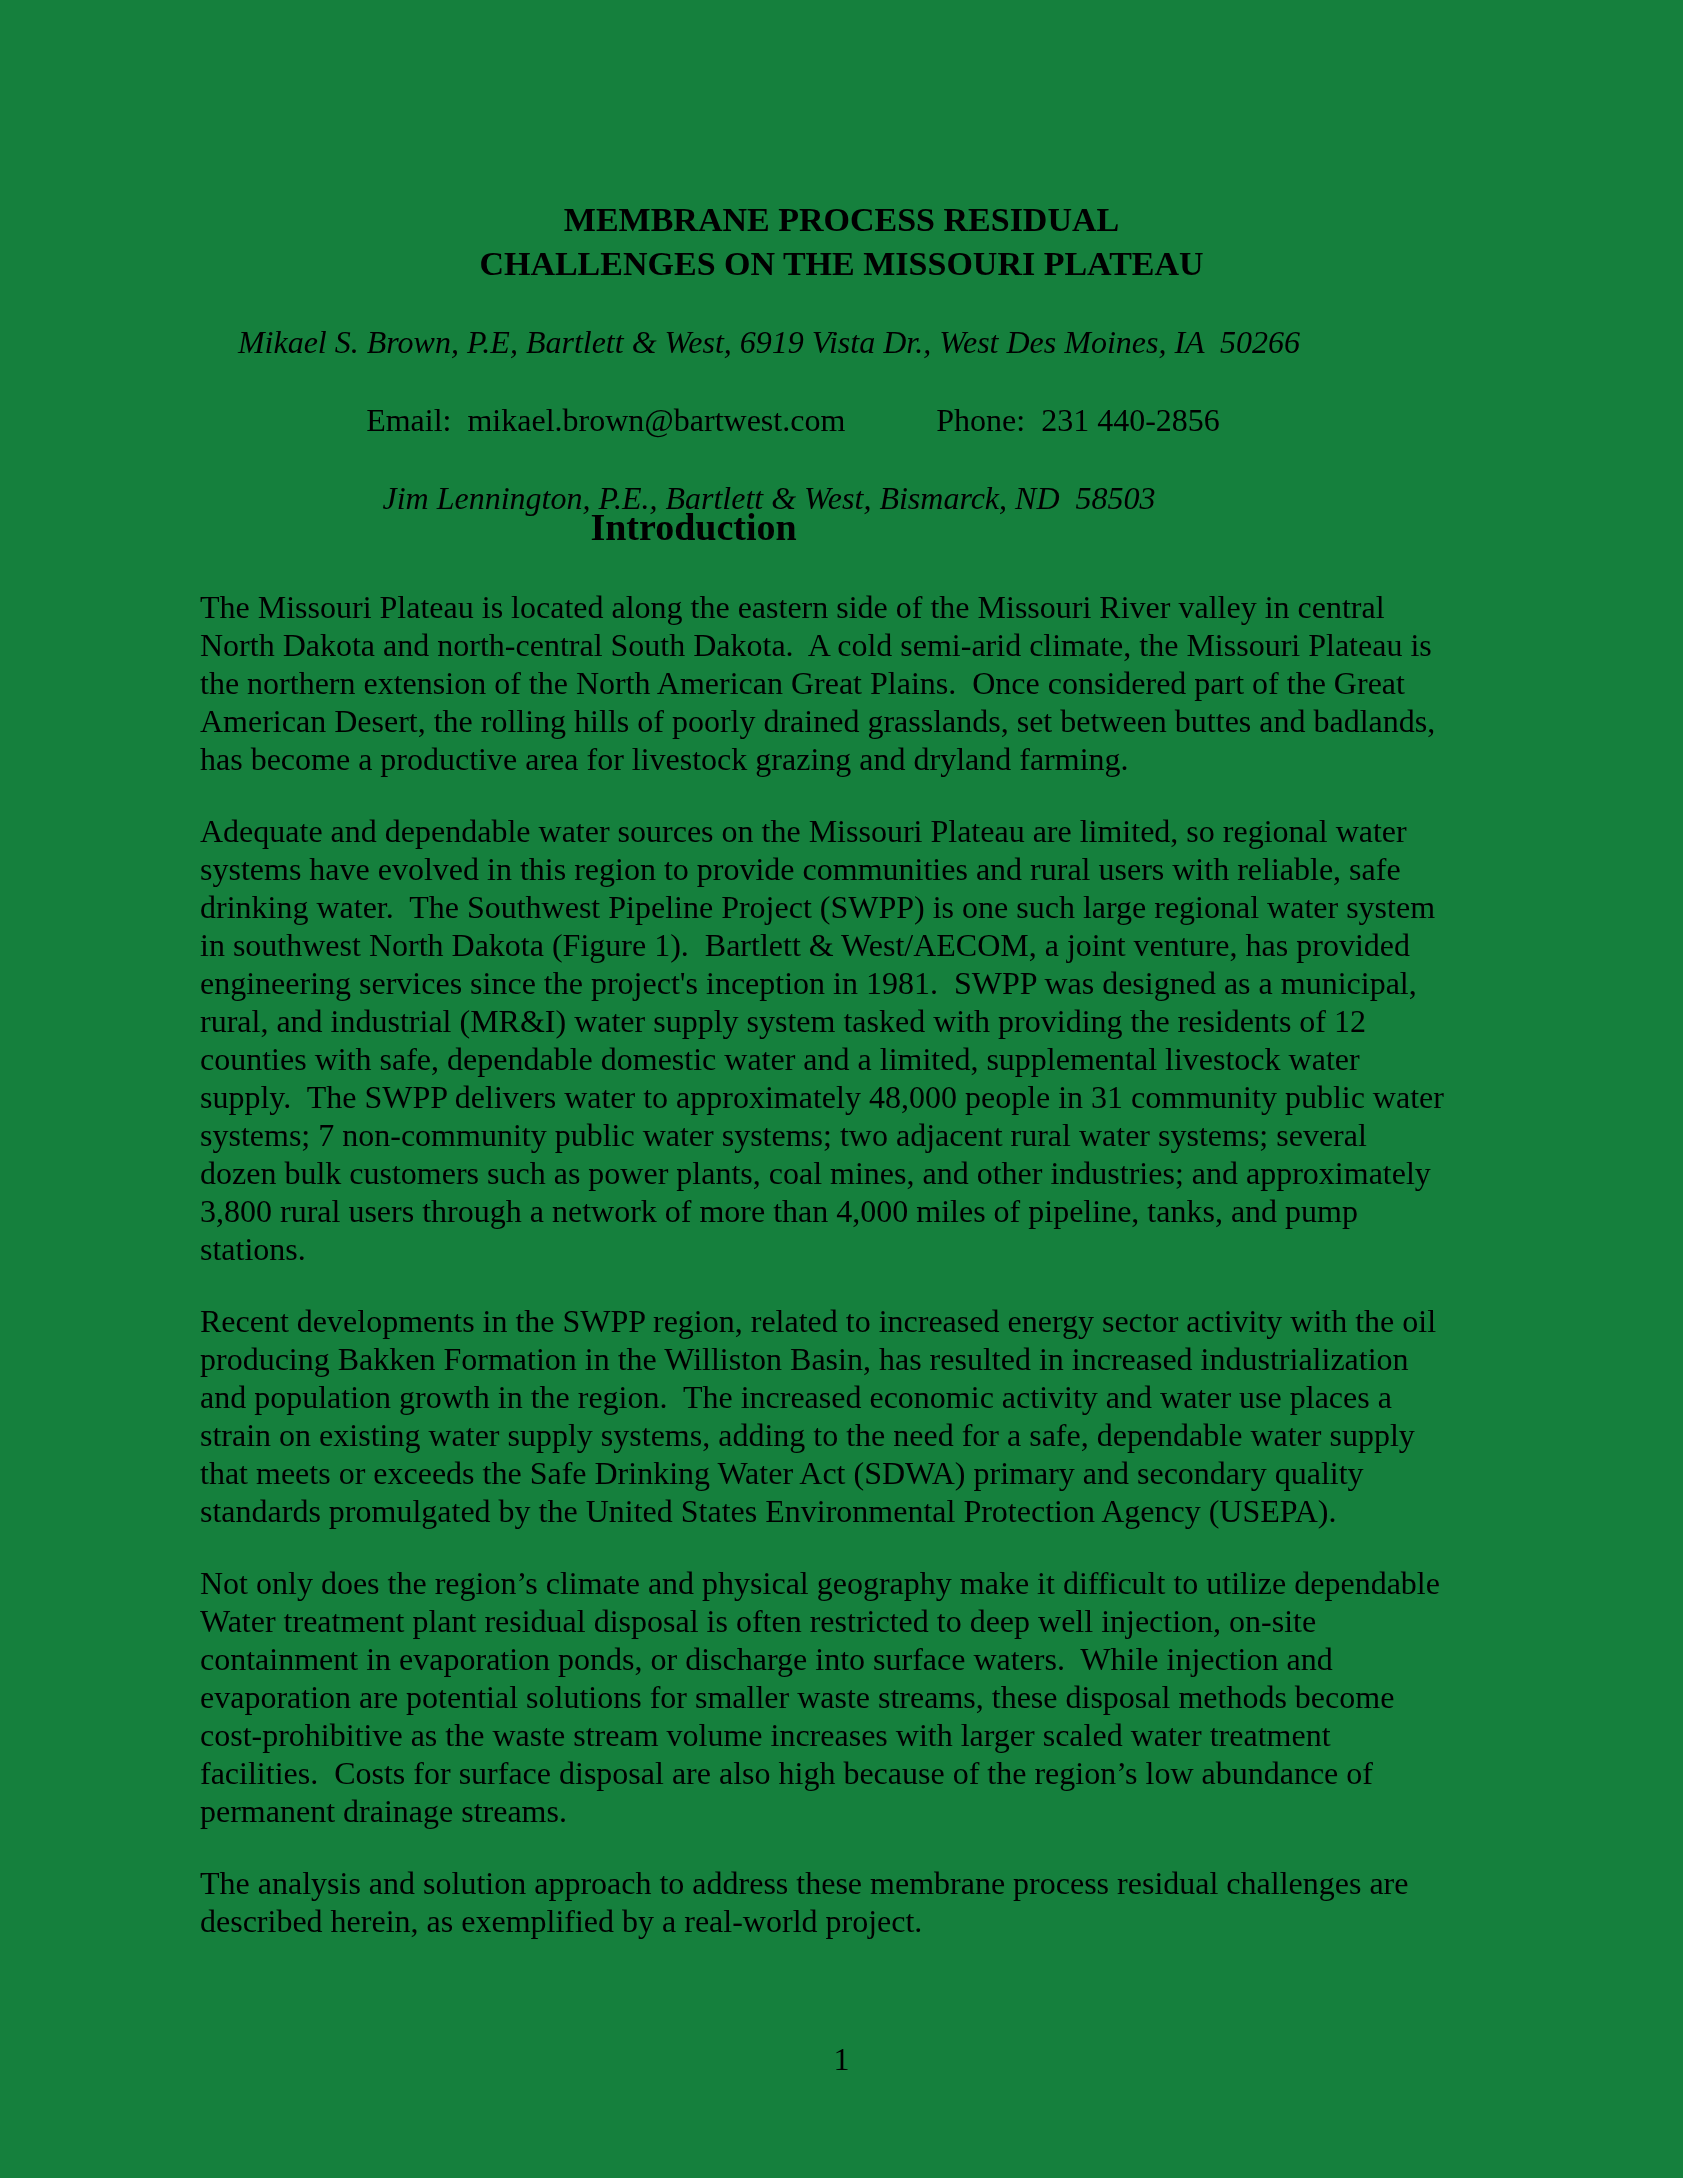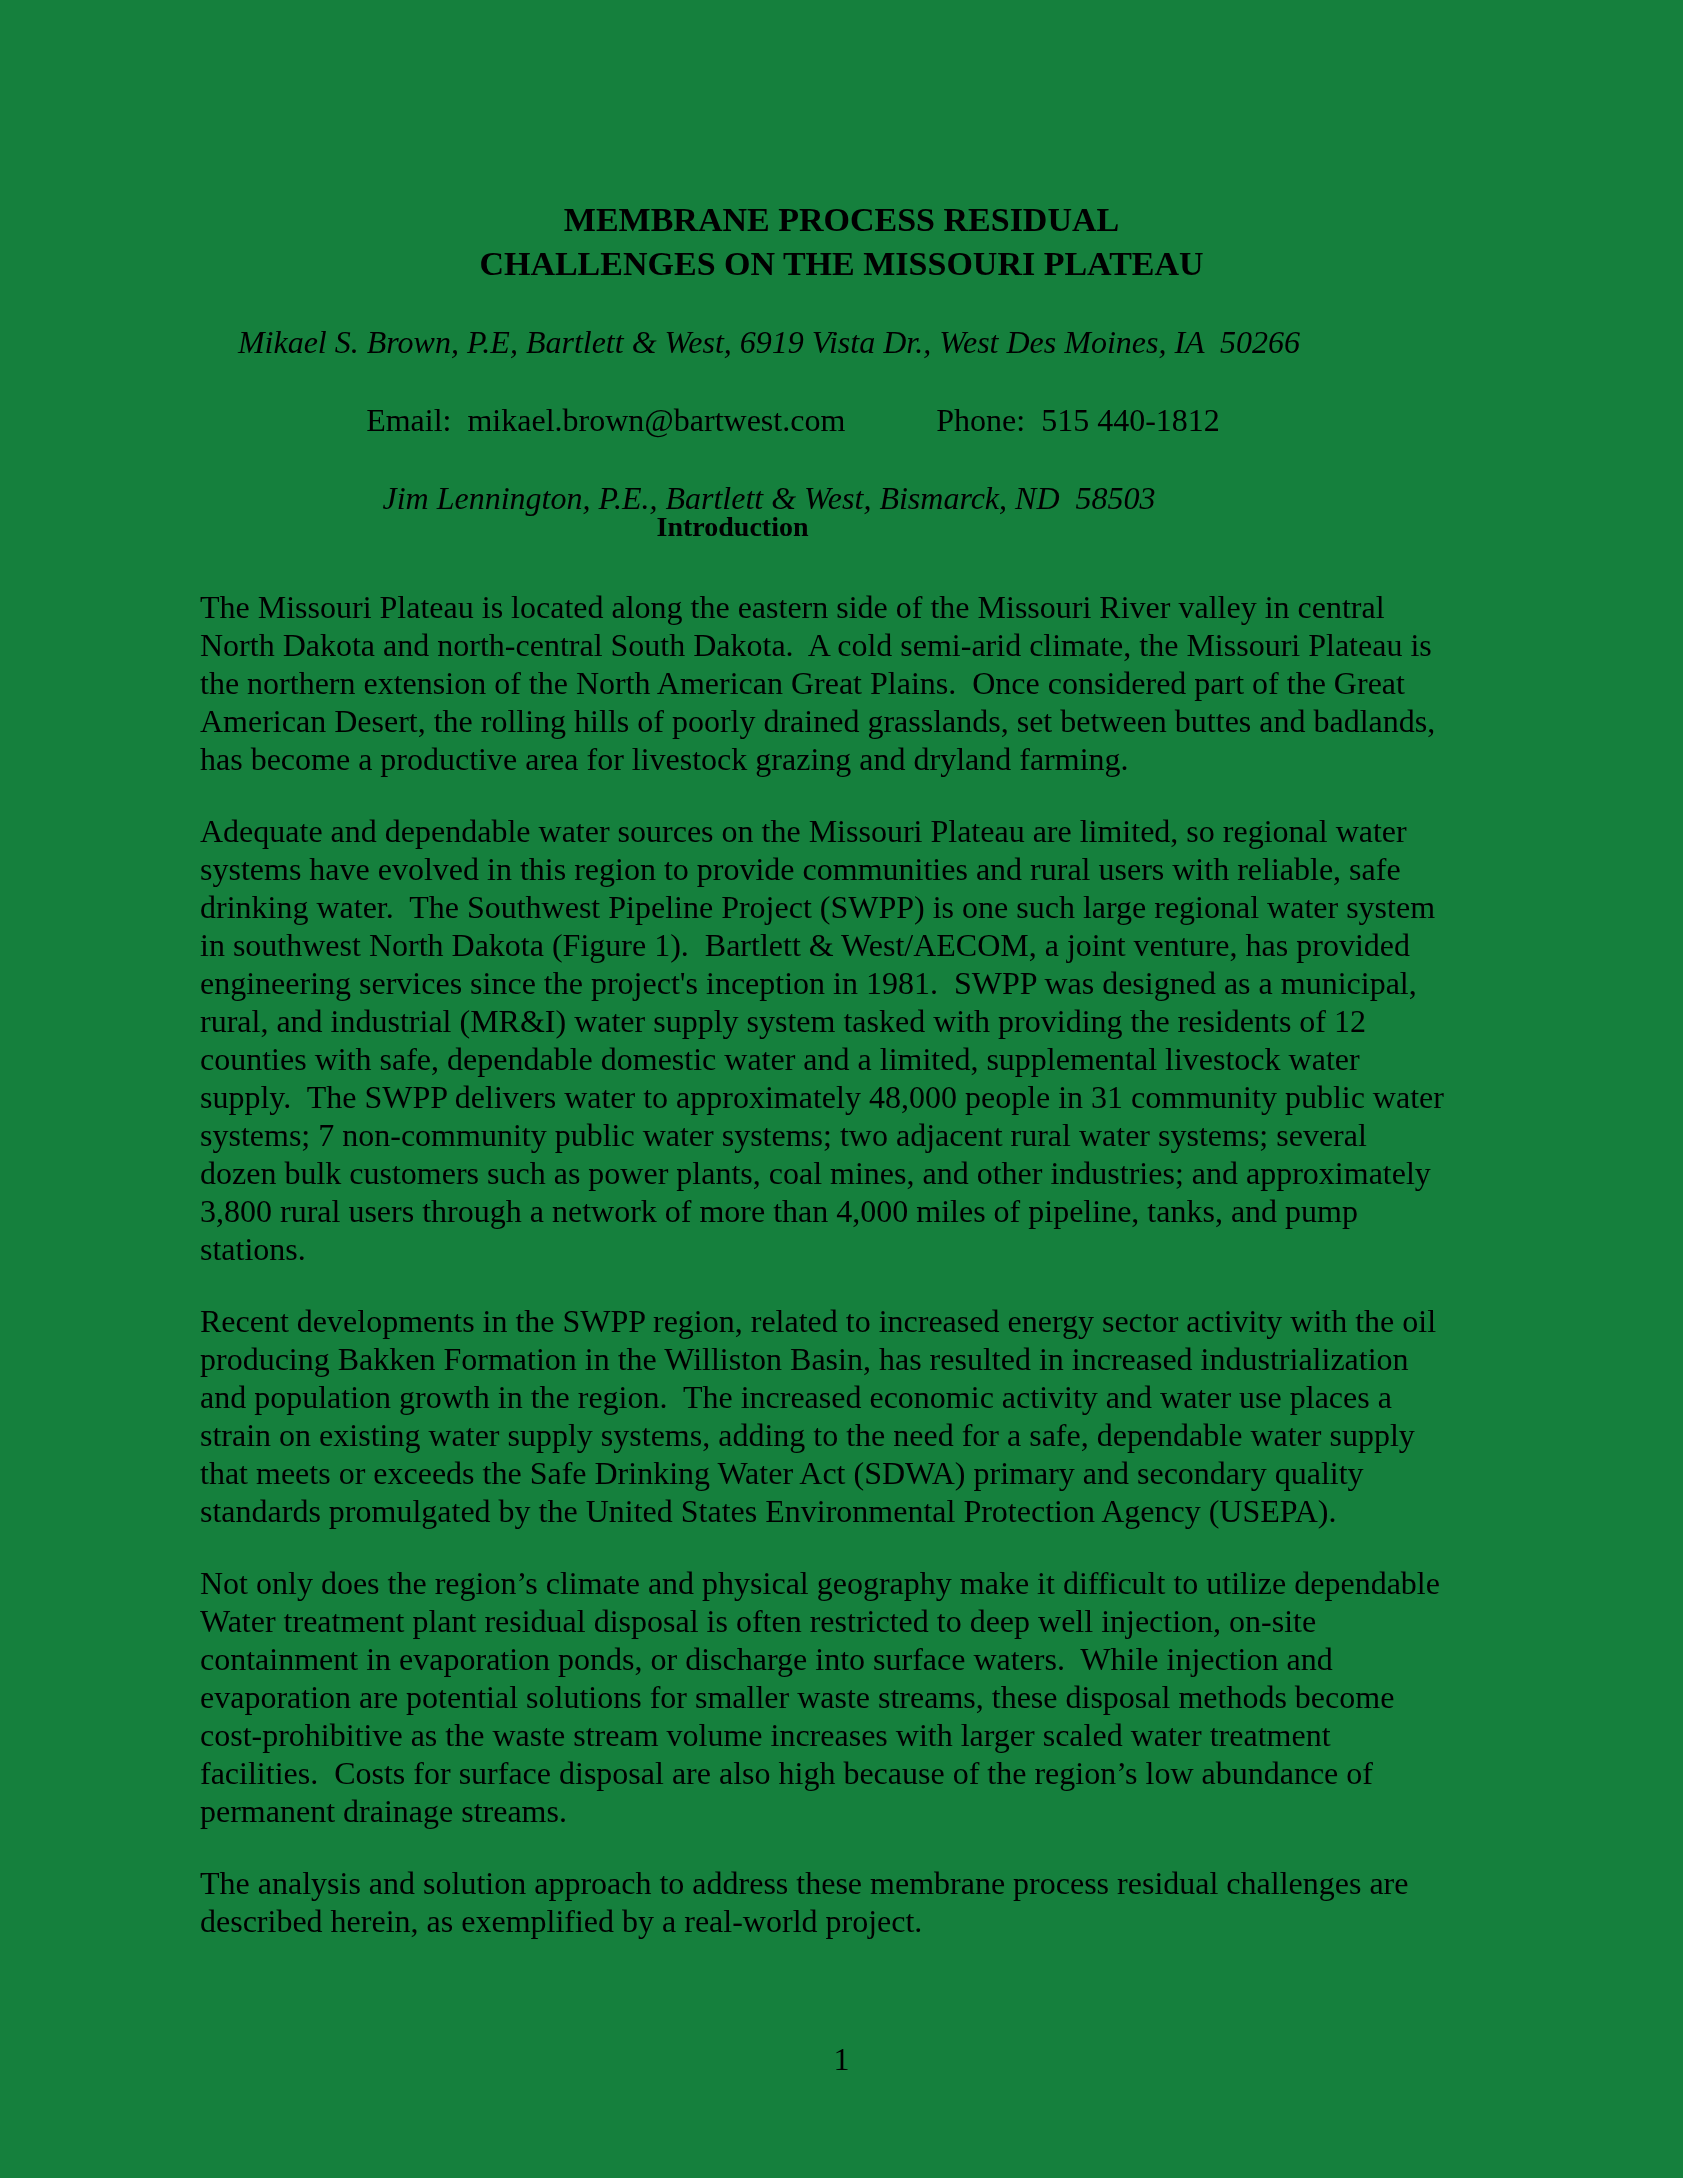--- a/index.html
+++ b/index.html
@@ -17,21 +17,21 @@
   .title .line { display: block; white-space: nowrap; }
   .authors {
     position: absolute; left: 0; width: 1538px; top: 323px; text-align: center;
     font-size: 32px; line-height: 39px;
   }
   .authors .line { display: block; white-space: nowrap; }
   .authors .italic { font-style: italic; }
   .contact-gap { display: inline-block; width: 91px; }
   .section-heading {
     position: absolute; left: 0; width: 1387px; top: 505px; text-align: center;
-    font-size: 28px; font-weight: bold; line-height: 44px; padding-left: 39px;
+    font-size: 38px; font-weight: bold; line-height: 44px;
   }
   .body-text {
     position: absolute; left: 200px; top: 588px; width: 1307px;
     font-size: 32px; line-height: 38px;
   }
   .para { margin: 0 0 34px 0; }
   .para .line { display: block; white-space: nowrap; }
   .page-number {
     position: absolute; left: 0; width: 1683px; top: 2040px; text-align: center;
     font-size: 32px; line-height: 38px;
@@ -43,21 +43,21 @@
 <div class="page">
 
   <div class="title">
     <span class="line" style="white-space: pre;">MEMBRANE PROCESS RESIDUAL</span>
     <span class="line" style="white-space: pre;">CHALLENGES ON THE MISSOURI PLATEAU</span>
   </div>
 
   <div class="authors">
     <span class="line italic" style="white-space: pre;">Mikael S. Brown, P.E, Bartlett &amp; West, 6919 Vista Dr., West Des Moines, IA  50266</span>
     <span class="line" style="white-space: pre;">
-      <span style="white-space: pre;">Email:  mikael.brown@bartwest.com</span><span class="contact-gap"></span><span style="white-space: pre;">Phone:  515 440-1812</span>
+      <span style="white-space: pre;">Email:  mikael.brown@bartwest.com</span><span class="contact-gap"></span><span style="white-space: pre;">Phone:  231 440-2856</span>
     </span>
     <span class="line italic" style="white-space: pre;">Jim Lennington, P.E., Bartlett &amp; West, Bismarck, ND  58503</span>
   </div>
 
   <div class="section-heading">Introduction</div>
 
   <div class="body-text">
     <p class="para">
       <span class="line" style="white-space: pre;">The Missouri Plateau is located along the eastern side of the Missouri River valley in central</span>
       <span class="line" style="white-space: pre;">North Dakota and north-central South Dakota.  A cold semi-arid climate, the Missouri Plateau is</span>

